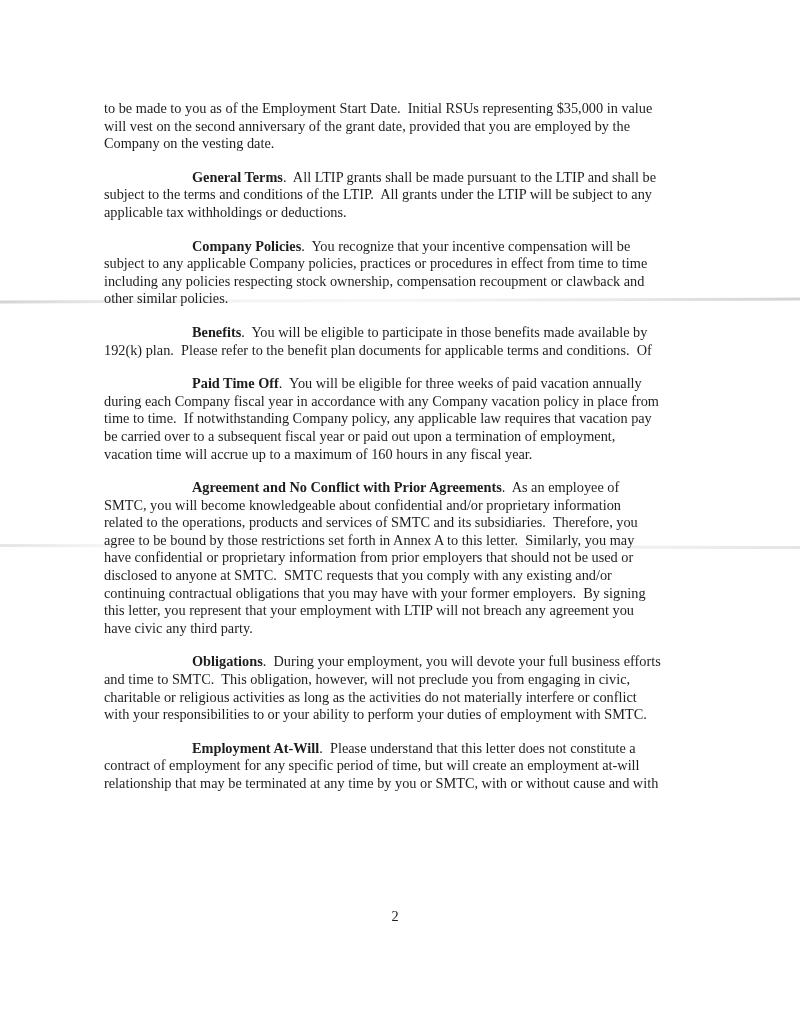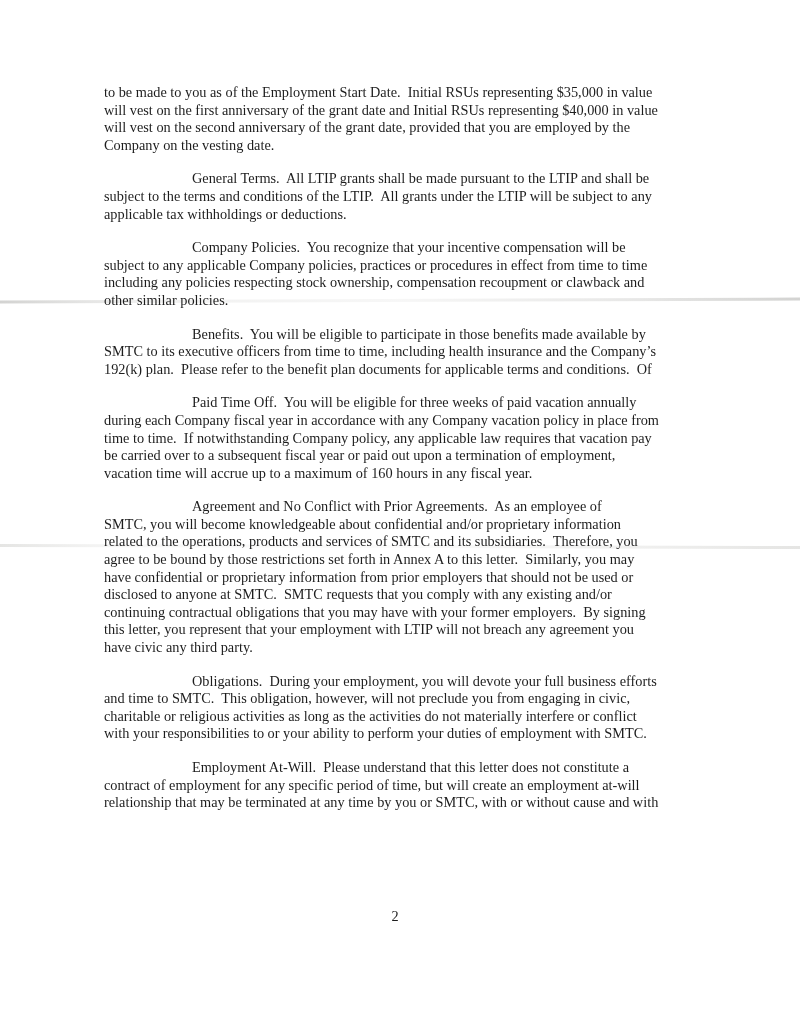--- a/index.html
+++ b/index.html
@@ -12,37 +12,37 @@
     width: 800px;
     height: 1035px;
     background: #ffffff;
     overflow: hidden;
     font-family: "Liberation Serif", "DejaVu Serif", serif;
     color: #1d1d1d;
   }
   .letter-body {
     position: absolute;
     left: 104px;
-    top: 84px;
+    top: 100px;
     width: 620px;
     font-size: 14.3px;
     line-height: 17.6px;
     z-index: 2;
   }
   .para {
     margin: 0 0 16px 0;
   }
   .line {
     white-space: pre;
   }
   .first-indent {
     padding-left: 88px;
   }
   .lead {
-    font-weight: normal;
+    font-weight: bold;
     margin-top: 44px;
   }
   .page-number {
     position: absolute;
     top: 908px;
     left: 0;
     width: 790px;
     text-align: center;
     font-size: 14.3px;
     z-index: 2;
@@ -79,38 +79,36 @@
 <body>
 
 <div class="page">
 
   <div class="scan-line scan-line-1"></div>
   <div class="scan-line scan-line-2"></div>
 
   <div class="letter-body">
       <div class="para">
         <div class="line">to be made to you as of the Employment Start Date.  Initial RSUs representing $35,000 in value</div>
-        <div class="line">will vest on the first anniversary of the grant date and Initial RSUs representing $40,000 in value</div>
         <div class="line">will vest on the second anniversary of the grant date, provided that you are employed by the</div>
         <div class="line">Company on the vesting date.</div>
       </div>
       <div class="para">
         <div class="line first-indent"><span class="lead">General Terms</span>.  All LTIP grants shall be made pursuant to the LTIP and shall be</div>
         <div class="line">subject to the terms and conditions of the LTIP.  All grants under the LTIP will be subject to any</div>
         <div class="line">applicable tax withholdings or deductions.</div>
       </div>
       <div class="para">
         <div class="line first-indent"><span class="lead">Company Policies</span>.  You recognize that your incentive compensation will be</div>
         <div class="line">subject to any applicable Company policies, practices or procedures in effect from time to time</div>
         <div class="line">including any policies respecting stock ownership, compensation recoupment or clawback and</div>
         <div class="line">other similar policies.</div>
       </div>
       <div class="para">
         <div class="line first-indent"><span class="lead">Benefits</span>.  You will be eligible to participate in those benefits made available by</div>
-        <div class="line">SMTC to its executive officers from time to time, including health insurance and the Company’s</div>
         <div class="line">192(k) plan.  Please refer to the benefit plan documents for applicable terms and conditions.  Of</div>
       </div>
       <div class="para">
         <div class="line first-indent"><span class="lead">Paid Time Off</span>.  You will be eligible for three weeks of paid vacation annually</div>
         <div class="line">during each Company fiscal year in accordance with any Company vacation policy in place from</div>
         <div class="line">time to time.  If notwithstanding Company policy, any applicable law requires that vacation pay</div>
         <div class="line">be carried over to a subsequent fiscal year or paid out upon a termination of employment,</div>
         <div class="line">vacation time will accrue up to a maximum of 160 hours in any fiscal year.</div>
       </div>
       <div class="para">

